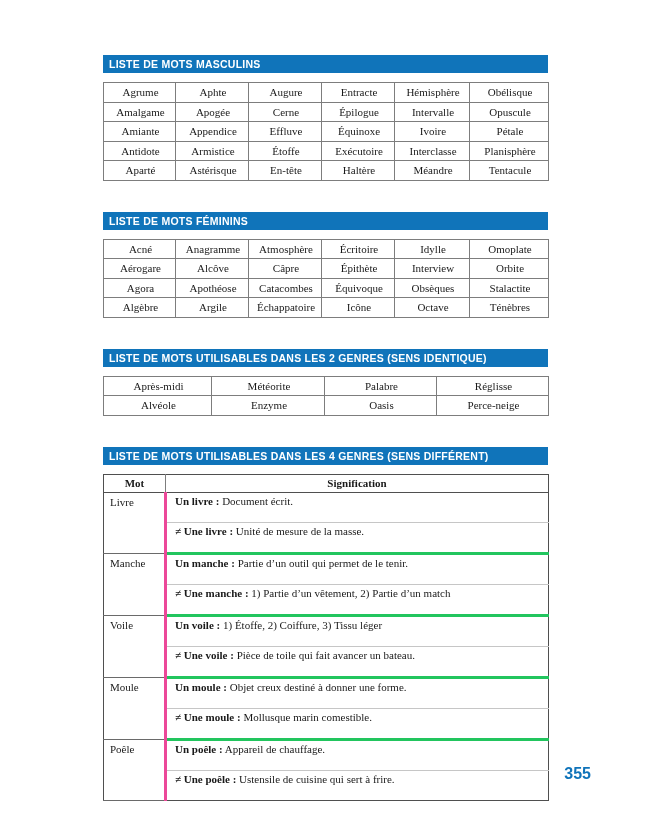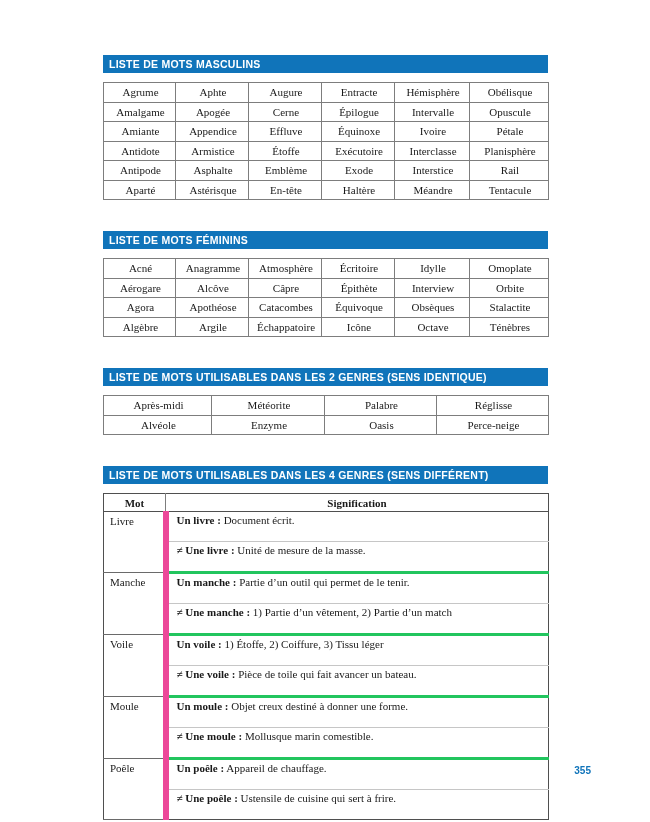--- a/index.html
+++ b/index.html
@@ -51,42 +51,42 @@
     font-family: "Liberation Serif", serif;
     font-weight: bold;
     font-size: 11px;
     text-align: center;
     height: 18px;
     border-bottom: 1px solid #4f4f4f;
     padding: 0 4px;
   }
   .table-diff th.th-mot { border-right: 1px solid #7d7d7d; text-align: center; }
   .table-diff td.mot {
-    border-right: 6px solid #ec4899;
+    border-right: 3px solid #ec4899;
     border-bottom: 1px solid #6a6a6a;
     vertical-align: top;
     padding: 3px 4px 0 6px;
   }
   .table-diff td.sig {
     padding: 2px 6px 14px 8px;
     height: 18px;
     vertical-align: middle;
     line-height: 13px;
   }
   .table-diff td.sig-top { border-bottom: 1px solid #c6c6c6; }
   .table-diff td.sig-bottom { border-bottom: 3px solid #22c55e; }
   .table-diff tr:last-child td { border-bottom: none; }
   .b { font-weight: bold; }
   .page-number {
     position: absolute;
     top: 765px; right: 59px;
     color: var(--accent);
     font-family: "Liberation Sans", sans-serif;
     font-weight: bold;
-    font-size: 10px;
+    font-size: 16px;
   }
 </style>
 </head>
 <body>
 
 <div class="content">
 
   <div class="section">
     <div class="bar">LISTE DE MOTS MASCULINS</div>
     <table class="grid-table">
@@ -125,28 +125,20 @@
       </tr>
       <tr>
         <td>Antidote</td>
         <td>Armistice</td>
         <td>Étoffe</td>
         <td>Exécutoire</td>
         <td>Interclasse</td>
         <td>Planisphère</td>
       </tr>
       <tr>
-        <td>Antipode</td>
-        <td>Asphalte</td>
-        <td>Emblème</td>
-        <td>Exode</td>
-        <td>Interstice</td>
-        <td>Rail</td>
-      </tr>
-      <tr>
         <td>Aparté</td>
         <td>Astérisque</td>
         <td>En-tête</td>
         <td>Haltère</td>
         <td>Méandre</td>
         <td>Tentacule</td>
       </tr>
     </tbody>
       </table>
   </div>

